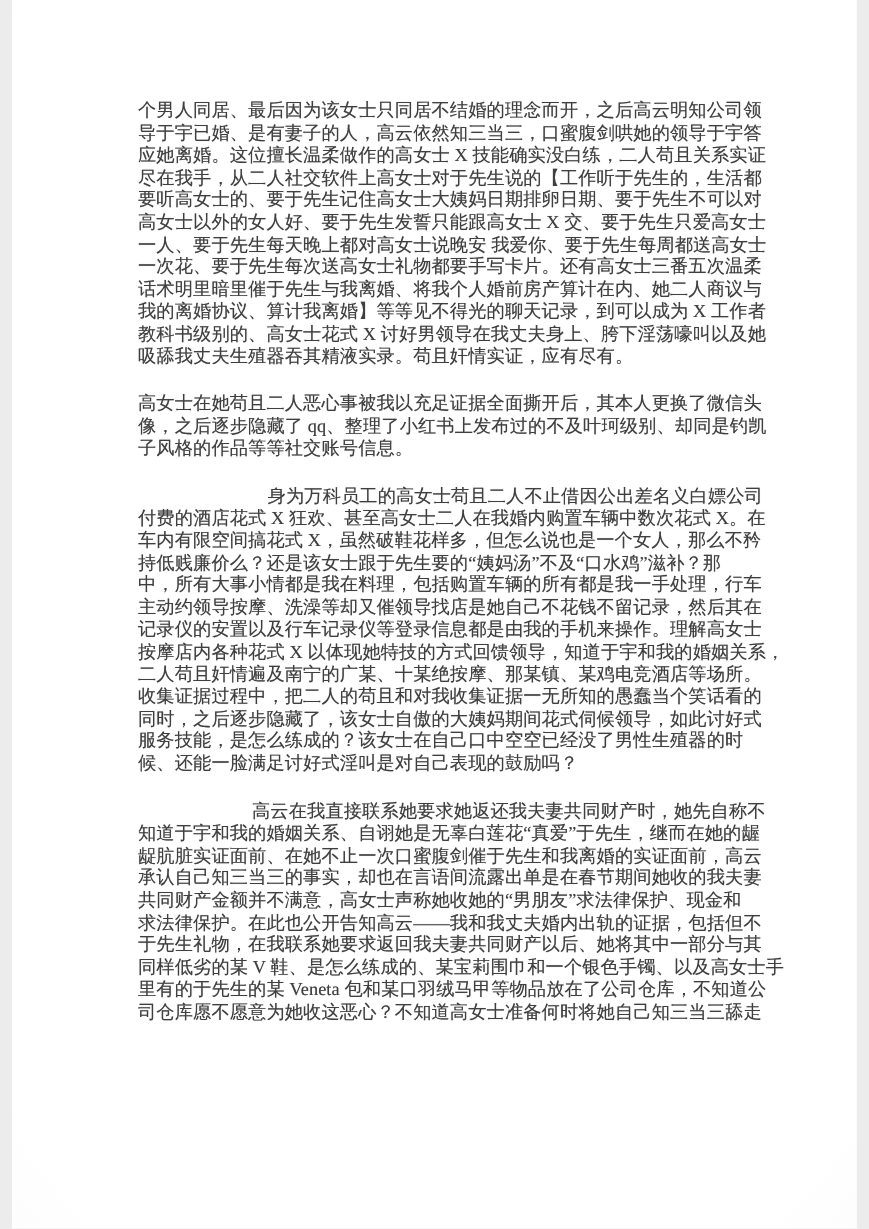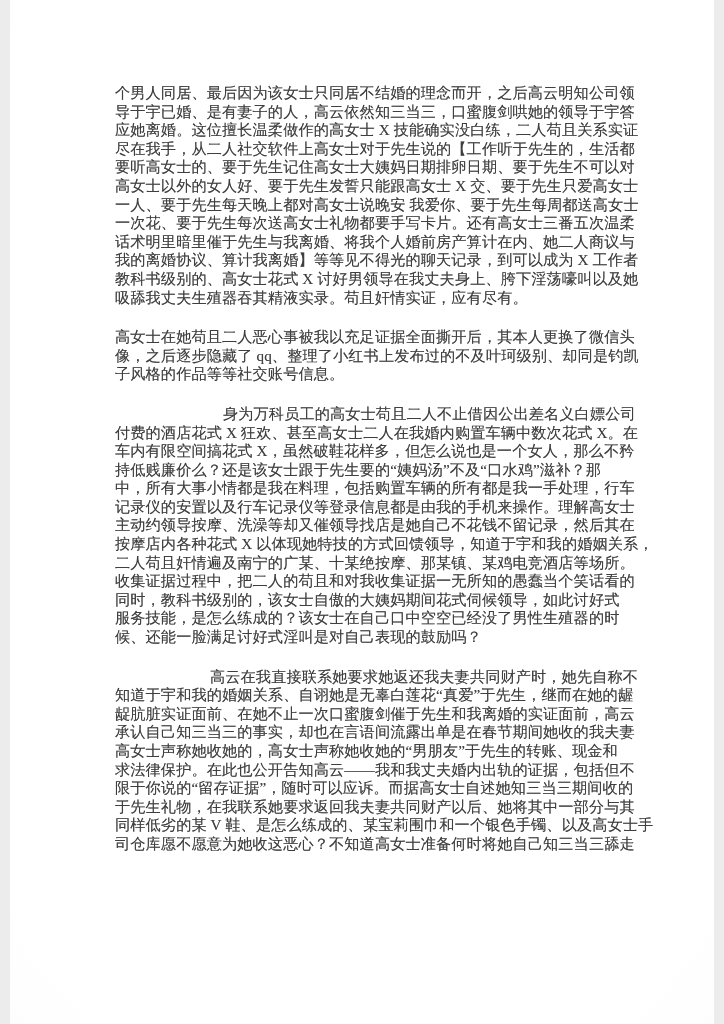--- a/index.html
+++ b/index.html
@@ -57,35 +57,35 @@
         <div class="line">高女士在她苟且二人恶心事被我以充足证据全面撕开后，其本人更换了微信头</div>
         <div class="line">像，之后逐步隐藏了 qq、整理了小红书上发布过的不及叶珂级别、却同是钓凯</div>
         <div class="line">子风格的作品等等社交账号信息。</div>
       </div>
       <div class="para">
         <div class="line" style="text-indent: 108px;">身为万科员工的高女士苟且二人不止借因公出差名义白嫖公司</div>
         <div class="line">付费的酒店花式 X 狂欢、甚至高女士二人在我婚内购置车辆中数次花式 X。在</div>
         <div class="line">车内有限空间搞花式 X，虽然破鞋花样多，但怎么说也是一个女人，那么不矜</div>
         <div class="line">持低贱廉价么？还是该女士跟于先生要的“姨妈汤”不及“口水鸡”滋补？那</div>
         <div class="line">中，所有大事小情都是我在料理，包括购置车辆的所有都是我一手处理，行车</div>
+        <div class="line">主动约领导按摩、洗澡等却又催领导找店是她自己不花钱不留记录，然后其在</div>
         <div class="line">记录仪的安置以及行车记录仪等登录信息都是由我的手机来操作。理解高女士</div>
-        <div class="line">主动约领导按摩、洗澡等却又催领导找店是她自己不花钱不留记录，然后其在</div>
         <div class="line">按摩店内各种花式 X 以体现她特技的方式回馈领导，知道于宇和我的婚姻关系，</div>
         <div class="line">二人苟且奸情遍及南宁的广某、十某绝按摩、那某镇、某鸡电竞酒店等场所。</div>
         <div class="line">收集证据过程中，把二人的苟且和对我收集证据一无所知的愚蠢当个笑话看的</div>
-        <div class="line">同时，教科书级别的，该女士自傲的大姨妈期间花式伺候领导，如此讨好式</div>
+        <div class="line">同时，之后逐步隐藏了，该女士自傲的大姨妈期间花式伺候领导，如此讨好式</div>
         <div class="line">服务技能，是怎么练成的？该女士在自己口中空空已经没了男性生殖器的时</div>
         <div class="line">候、还能一脸满足讨好式淫叫是对自己表现的鼓励吗？</div>
       </div>
       <div class="para">
         <div class="line" style="text-indent: 95px; margin-top: 12px;">高云在我直接联系她要求她返还我夫妻共同财产时，她先自称不</div>
         <div class="line">知道于宇和我的婚姻关系、自诩她是无辜白莲花“真爱”于先生，继而在她的龌</div>
         <div class="line">龊肮脏实证面前、在她不止一次口蜜腹剑催于先生和我离婚的实证面前，高云</div>
         <div class="line">承认自己知三当三的事实，却也在言语间流露出单是在春节期间她收的我夫妻</div>
-        <div class="line">高女士声称她收她的，高女士声称她收她的“男朋友”于先生的转账、现金和</div>
+        <div class="line">共同财产金额并不满意，高女士声称她收她的“男朋友”求法律保护、现金和</div>
         <div class="line">求法律保护。在此也公开告知高云——我和我丈夫婚内出轨的证据，包括但不</div>
-        <div class="line">限于你说的“留存证据”，随时可以应诉。而据高女士自述她知三当三期间收的</div>
         <div class="line">于先生礼物，在我联系她要求返回我夫妻共同财产以后、她将其中一部分与其</div>
         <div class="line">同样低劣的某 V 鞋、是怎么练成的、某宝莉围巾和一个银色手镯、以及高女士手</div>
+        <div class="line">里有的于先生的某 Veneta 包和某口羽绒马甲等物品放在了公司仓库，不知道公</div>
         <div class="line">司仓库愿不愿意为她收这恶心？不知道高女士准备何时将她自己知三当三舔走</div>
       </div>
     </div>
 </div>
 
 </body></html>

